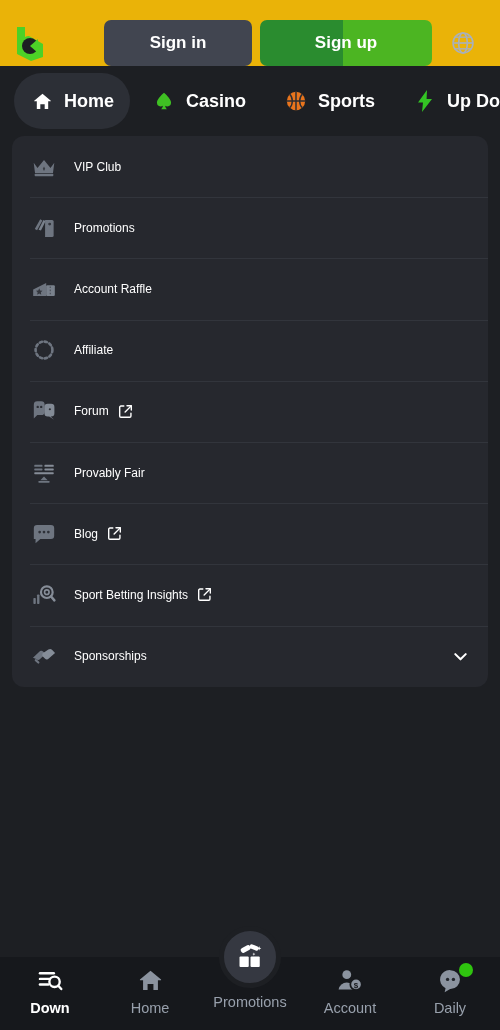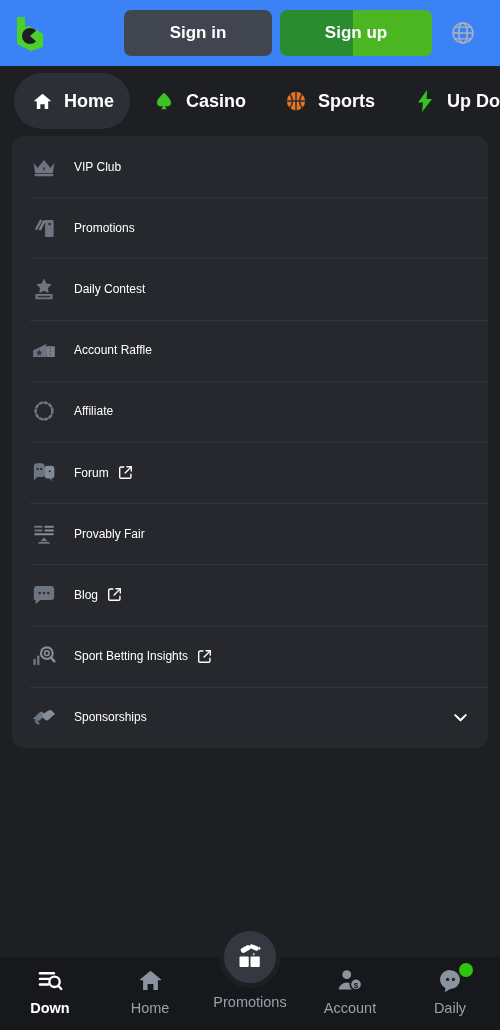--- a/index.html
+++ b/index.html
@@ -19,23 +19,23 @@
     background: #1d1f23;
     display: flex;
     flex-direction: column;
   }
 
   
   .topbar {
     height: 66px;
     flex: 0 0 66px;
     display: flex;
-    align-items: center;
+    align-items: flex-end;
     padding: 0 14px 0 10px;
-    background: #3b82f6;
+    background: #eab308;
     gap: 0;
   }
   .logo {
     width: 42px; height: 46px;
     flex: 0 0 42px;
     display: flex; align-items: center; justify-content: center;
   }
   .topbar-spacer { flex: 1 1 auto; }
 
   .btn-signin {
@@ -44,21 +44,21 @@
     border-radius: 7px;
     color: #ffffff;
     font-size: 17px;
     font-weight: bold;
     display: flex; align-items: center; justify-content: center;
     cursor: pointer;
     border: none;
     font-family: "Liberation Sans", sans-serif;
   }
   .btn-signup {
-    width: 152px; height: 46px;
+    width: 172px; height: 46px;
     margin-left: 8px;
     border-radius: 7px;
     background: linear-gradient(90deg, #2a8c2f 0%, #2a8c2f 48%, #4cb522 48%, #4cb522 100%);
     color: #ffffff;
     font-size: 17px;
     font-weight: bold;
     display: flex; align-items: center; justify-content: center;
     cursor: pointer;
     border: none;
     font-family: "Liberation Sans", sans-serif;
@@ -317,30 +317,20 @@
           <svg width="26" height="26" viewBox="0 0 24 24">
             <path d="M3.5 13 L8.5 4 L10.5 5 L5.6 14 Z" fill="#6e7580"></path>
             <path d="M7 13.5 L11.5 4.6 L13.5 5.6 L9.2 14.4 Z" fill="#79818c"></path>
             <path d="M13 4.5 h6.5 a1.4 1.4 0 0 1 1.4 1.4 V19 a1.4 1.4 0 0 1 -1.4 1.4 H13 Z" fill="#6e7580"></path>
             <circle cx="17.2" cy="8.4" r="1.35" fill="#33363d"></circle>
           </svg>
         </span>
         <span class="menu-label">Promotions</span>
       </div>
 
-      <div class="menu-row">
-        <span class="menu-icon">
-          <svg width="26" height="26" viewBox="0 0 24 24">
-            <path d="M12 2.4 l2.2 4.5 4.9 0.7 -3.5 3.5 0.8 4.9 -4.4 -2.3 -4.4 2.3 0.8 -4.9 -3.5 -3.5 4.9 -0.7 Z" fill="#6e7580"></path>
-            <rect x="4" y="16.5" width="16" height="5" rx="1.2" fill="#6e7580"></rect>
-            <rect x="6.2" y="18.3" width="11.6" height="1.5" fill="#30333a"></rect>
-          </svg>
-        </span>
-        <span class="menu-label">Daily Contest</span>
-      </div>
 
       <div class="menu-row">
         <span class="menu-icon">
           <svg width="26" height="26" viewBox="0 0 24 24">
             <path d="M2 12.5 L14 6.5 v12 H2 Z" fill="#6e7580"></path>
             <rect x="14" y="8.5" width="8" height="10" rx="1" fill="#79818c"></rect>
             <path d="M7.6 11.4 l0.9 1.9 2.1 0.3 -1.5 1.5 0.35 2.1 -1.85 -1 -1.85 1 0.35 -2.1 -1.5 -1.5 2.1 -0.3 Z" fill="#33363d"></path>
             <line x1="17.8" y1="9.6" x2="17.8" y2="17.5" stroke="#4d525b" stroke-width="1.1" stroke-dasharray="1.5 1.4"></line>
           </svg>
         </span>

